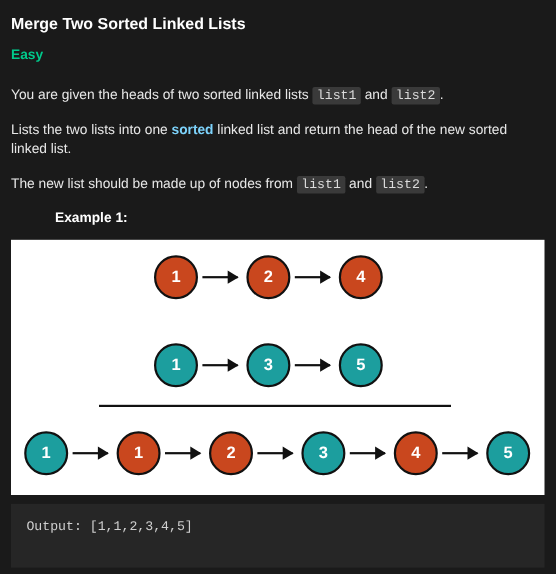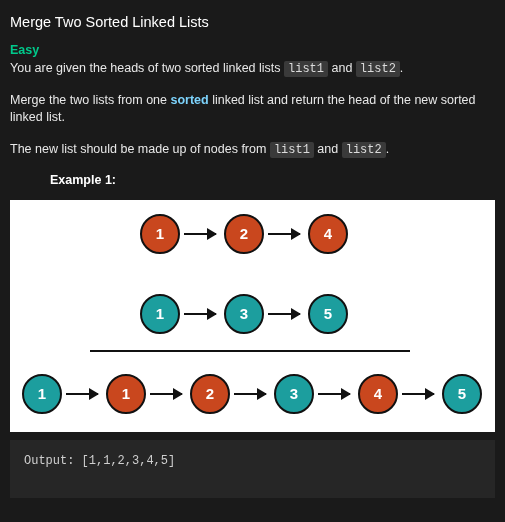--- a/index.html
+++ b/index.html
@@ -8,28 +8,29 @@
     background: #1a1a1a;
     color: #e8e8e8;
     font-family: -apple-system, BlinkMacSystemFont, "Segoe UI", Arial, sans-serif;
     font-size: 12.5px;
     line-height: 1.4;
     width: 505px;
     padding: 8px 10px;
   }
   h3.title {
     font-size: 14.5px;
-    font-weight: 400;
+    font-weight: 700;
     margin: 4px 0 10px 0;
     color: #fff;
   }
   .difficulty {
     color: #00c98b;
     font-weight: 600;
     font-size: 12.5px;
+    margin-bottom: 18px;
   }
   p.desc {
     margin: 0 0 14px 0;
   }
   code.inline {
     background: #3a3a3a;
     color: #dcdcdc;
     font-family: Consolas, "Courier New", monospace;
     font-size: 12px;
     padding: 1px 4px;
@@ -99,21 +100,21 @@
 <body>
 
 <h3 class="title">Merge Two Sorted Linked Lists</h3>
 <div class="difficulty">Easy</div>
 
 <p class="desc">
   <span>You are given the heads of two sorted linked lists </span><code class="inline">list1</code><span> and </span><code class="inline">list2</code><span>.</span>
 </p>
 
 <p class="desc">
-  <span>Merge the two lists from one </span><strong>sorted</strong><span> linked list and return the head of the new sorted linked list.</span>
+  <span>Lists the two lists into one </span><strong>sorted</strong><span> linked list and return the head of the new sorted linked list.</span>
 </p>
 
 <p class="desc">
   <span>The new list should be made up of nodes from </span><code class="inline">list1</code><span> and </span><code class="inline">list2</code><span>.</span>
 </p>
 
 <div class="example-label">Example 1:</div>
 
 <div class="diagram">
 

